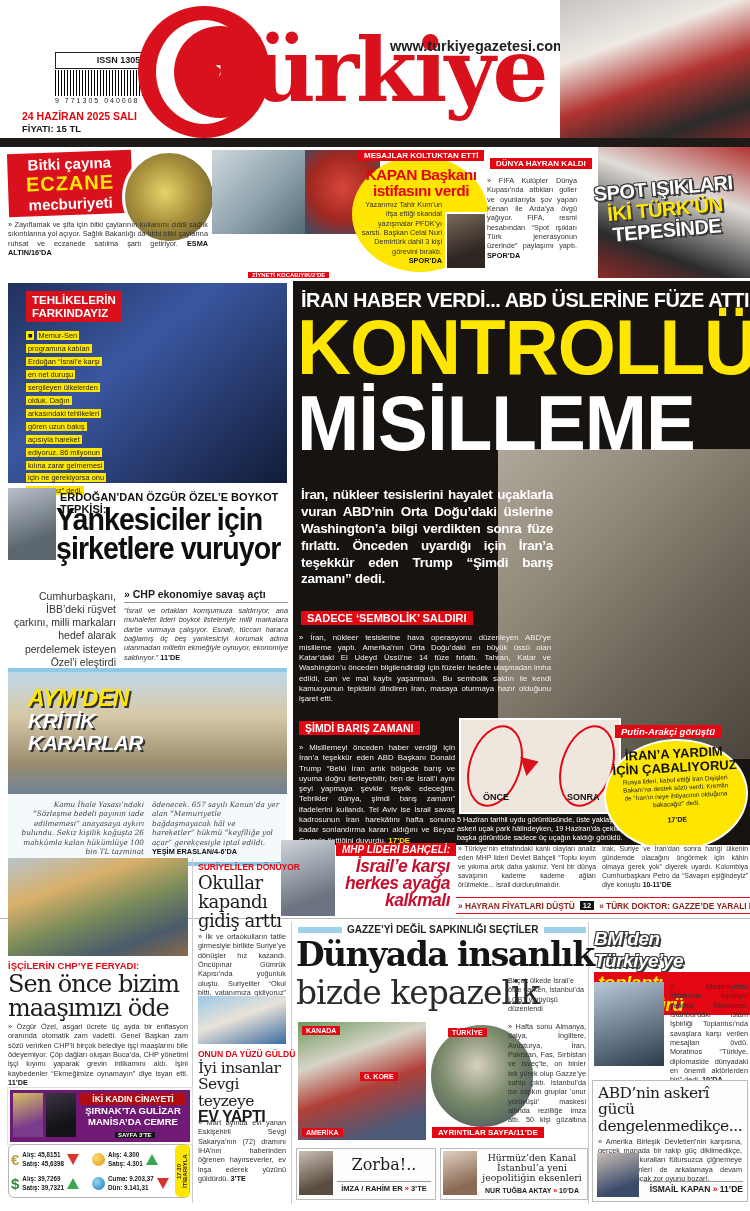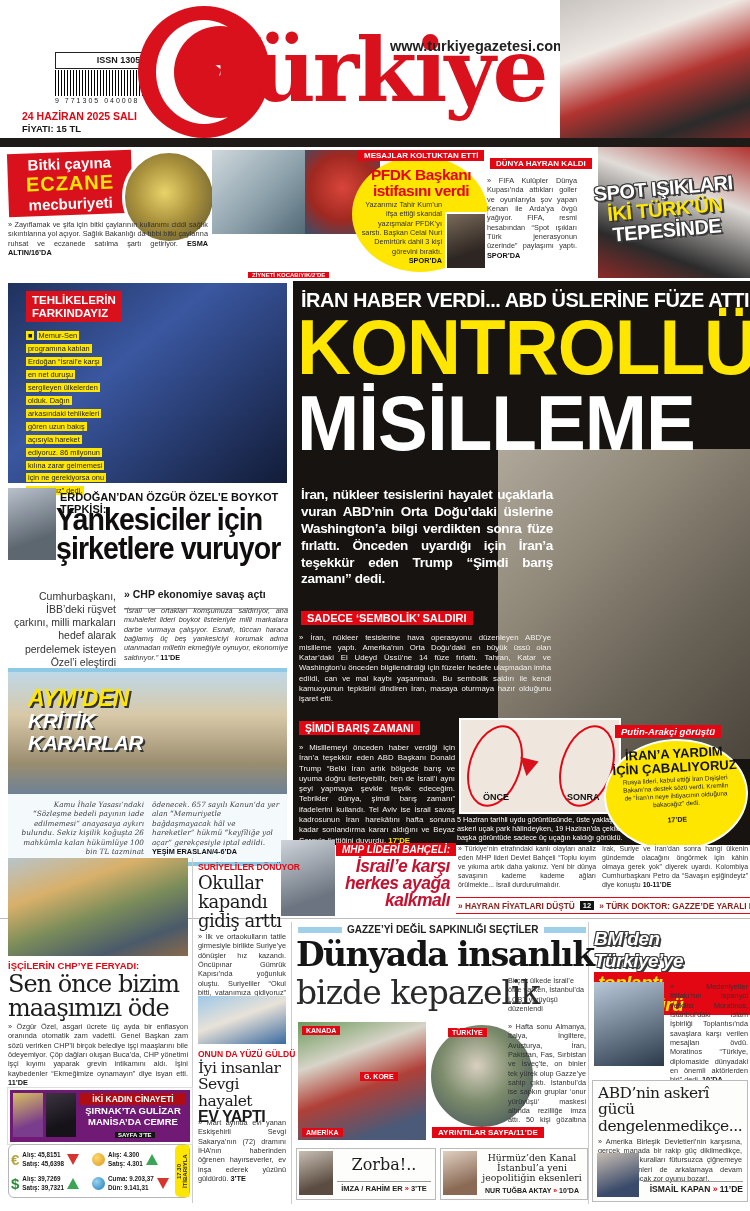--- a/index.html
+++ b/index.html
@@ -58,21 +58,21 @@
     <b class="ref">ESMA ALTIN/16’DA</b>
   </div>
 
   <div class="photo" style="left:212px;top:150px;width:108px;height:84px;background:linear-gradient(135deg,#cfd8dd 0%,#8fa3ad 50%,#47606d 100%)"></div>
   <div class="photo" style="left:305px;top:150px;width:75px;height:84px;background:radial-gradient(circle at 50% 45%,#d8453a 0%,#a02820 55%,#36506e 100%)"></div>
   <div class="abs rbanner" style="left:248px;top:272px;font-size:6px;padding:0 4px">ZİYNETİ KOCABIYIK/2’DE</div>
 
   <div class="abs" style="left:352px;top:156px;width:136px;height:116px;border-radius:50%;background:#ffe600"></div>
   <div class="abs rbanner" style="left:358px;top:150px;font-size:8px">MESAJLAR KOLTUKTAN ETTİ</div>
   <div class="abs red" style="left:360px;top:167px;width:122px;text-align:center;font-weight:900;font-size:15.5px;line-height:1;letter-spacing:-0.5px">
-    <div>PFDK Başkanı</div>
+    <div>KAPAN Başkanı</div>
     <div>istifasını verdi</div>
   </div>
   <div class="abs body-sm" style="left:358px;top:200px;width:84px;height:68px;text-align:right">
     <span>Yazarımız Tahir Kum’un ifşa ettiği skandal yazışmalar PFDK’yı sarstı. Başkan Celal Nuri Demirtürk dahil 3 kişi görevini bıraktı.</span>
     <b class="ref">SPOR’DA</b>
   </div>
   <div class="photo" style="left:445px;top:212px;width:38px;height:54px;border:2px solid #fff;background:linear-gradient(160deg,#7a6a5a,#2e2622 70%)"></div>
 
   <div class="abs rbanner" style="left:490px;top:158px;font-size:8px">DÜNYA HAYRAN KALDI</div>
   <div class="abs body-sm jt" style="left:487px;top:176px;width:90px;height:95px">
@@ -96,21 +96,21 @@
     <span class="hilite">Memur-Sen programına katılan Erdoğan “İsrail’e karşı en net duruşu sergileyen ülkelerden olduk. Dağın arkasındaki tehlikeleri gören uzun bakış açısıyla hareket ediyoruz. 86 milyonun kılına zarar gelmemesi için ne gerekiyorsa onu yapacağız” dedi.</span>
   </div>
 
   <div class="photo" style="left:8px;top:488px;width:48px;height:72px;background:linear-gradient(160deg,#b9c2cc,#5d6770 70%)"></div>
   <div class="abs" style="left:60px;top:491px;width:228px;font-size:11px;font-weight:bold;color:#111">ERDOĞAN’DAN ÖZGÜR ÖZEL’E BOYKOT TEPKİSİ:</div>
   <div class="abs hl" style="left:56px;top:505px;width:232px;font-size:31px;color:#100e0c;transform:scaleX(.92);transform-origin:0 0;white-space:nowrap">
     <div>Yankesiciler için</div>
     <div>şirketlere vuruyor</div>
   </div>
   <div class="abs" style="left:10px;top:590px;width:106px;font-size:10.5px;line-height:1.25;color:#333;text-align:right">Cumhurbaşkanı, İBB’deki rüşvet çarkını, milli markaları hedef alarak perdelemek isteyen Özel’i eleştirdi</div>
-  <div class="abs" style="left:124px;top:588px;width:164px;font-size:10.5px;font-weight:bold;border-bottom:1px solid #999;padding-bottom:8px">» CHP ekonomiye savaş açtı</div>
+  <div class="abs" style="left:124px;top:588px;width:164px;font-size:10.5px;font-weight:bold;border-bottom:1px solid #999;padding-bottom:2px">» CHP ekonomiye savaş açtı</div>
   <div class="abs body-sm jt" style="left:124px;top:606px;width:164px;height:58px">
     <span style="font-style:italic">“İsrail ve ortakları komşumuza saldırıyor, ana muhalefet lideri boykot listeleriyle milli markalara darbe vurmaya çalışıyor. Esnafı, tüccarı haraca bağlamış üç beş yankesiciyi korumak adına utanmadan milletin ekmeğiyle oynuyor, ekonomiye saldırıyor.”</span>
     <b class="ref">11’DE</b>
   </div>
 
   <div class="abs" style="left:8px;top:668px;width:279px;height:190px;border-top:4px solid #8ecae6;border-bottom:4px solid #8ecae6;background:#f4f9fc">
     <div class="photo" style="left:0;top:0;width:279px;height:122px;background:linear-gradient(180deg,#bfd8e8 0%,#d8c9a8 35%,#9a8d6f 75%,#6e8296 100%)"></div>
     <div class="abs" style="left:20px;top:14px;font-weight:900;font-style:italic;line-height:1.05;letter-spacing:-0.5px">
       <div style="font-size:23px;color:#ffe600;text-shadow:2px 2px 0 #333">AYM’DEN</div>
       <div style="font-size:21px;color:#fff;text-shadow:2px 2px 0 #333">KRİTİK</div>
@@ -246,21 +246,21 @@
   <div class="abs red" style="left:198px;top:862px;font-size:8.5px;font-weight:bold">SURİYELİLER DÖNÜYOR</div>
   <div class="abs serif" style="left:198px;top:874px;width:90px;font-size:18px;line-height:1.05;color:#1c1c1c;letter-spacing:-0.5px">Okullar kapandı gidiş arttı</div>
   <div class="abs body-sm jt" style="left:198px;top:932px;width:88px;height:60px">
     <span>» İlk ve ortaokulların tatile girmesiyle birlikte Suriye’ye dönüşler hız kazandı. Öncüpınar Gümrük Kapısı’nda yoğunluk oluştu. Suriyeliler “Okul bitti, vatanımıza gidiyoruz” dedi.</span>
     <b class="ref">16’DA</b>
   </div>
   <div class="photo" style="left:198px;top:996px;width:88px;height:48px;background:linear-gradient(160deg,#9ec8e8 0%,#e8e2d8 45%,#3a6aa0 100%)"></div>
   <div class="abs red" style="left:198px;top:1049px;font-size:8.5px;font-weight:bold">ONUN DA YÜZÜ GÜLDÜ</div>
   <div class="abs" style="left:198px;top:1060px;width:90px;line-height:1.05;color:#1c1c1c">
     <div class="serif" style="font-size:15.5px;letter-spacing:-0.5px">İyi insanlar</div>
-    <div class="serif" style="font-size:15.5px;letter-spacing:-0.5px">Sevgi hayalet</div>
+    <div class="serif" style="font-size:15.5px;letter-spacing:-0.5px">Sevgi teyzeye</div>
     <div style="font-size:16px;font-weight:900;letter-spacing:-0.5px">EV YAPTI</div>
   </div>
   <div class="abs body-sm jt" style="left:198px;top:1118px;width:88px;height:86px">
     <span>» Mart ayında evi yanan Eskişehirli Sevgi Sakarya’nın (72) dramını İHA’nın haberinden öğrenen hayırseverler, ev inşa ederek yüzünü güldürdü.</span>
     <b class="ref">3’TE</b>
   </div>
 
   <div class="abs" style="left:298px;top:924px;width:288px;display:flex;align-items:center;gap:5px">
     <span style="flex:0 0 44px;height:6px;background:#9fd0e8"></span>
     <b style="font-size:10px;color:#222;white-space:nowrap">GAZZE’Yİ DEĞİL SAPKINLIĞI SEÇTİLER</b>

